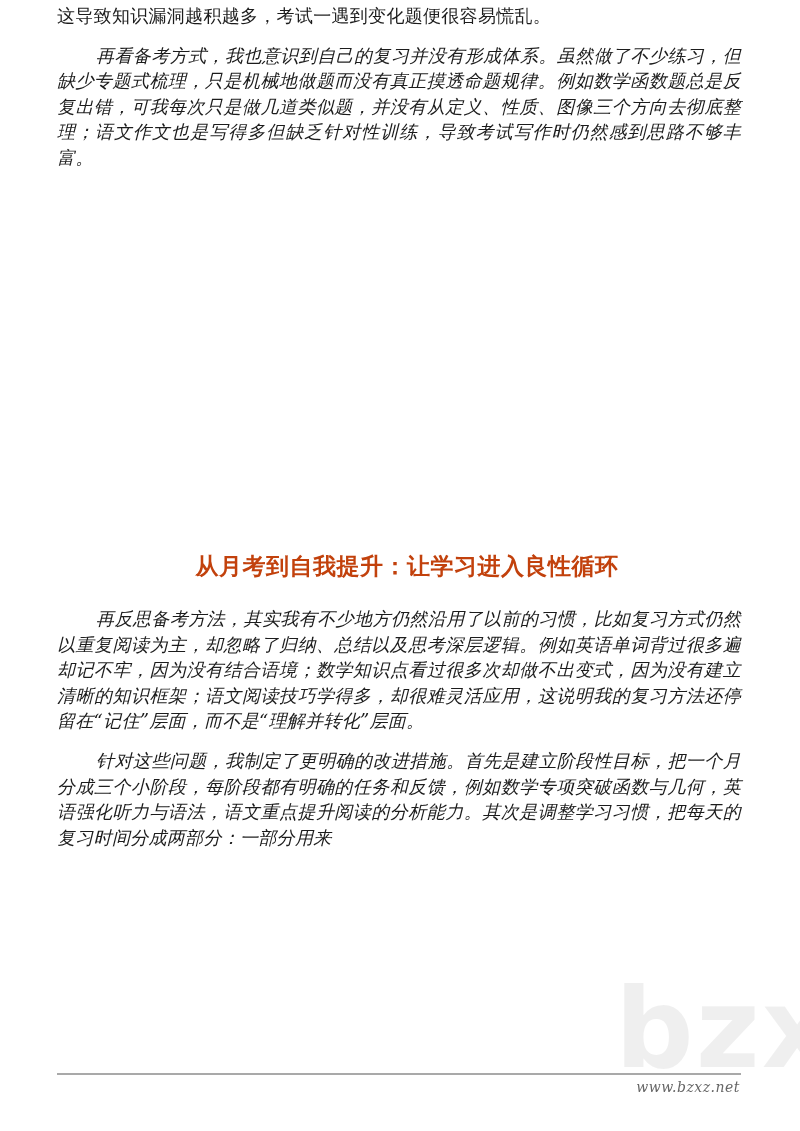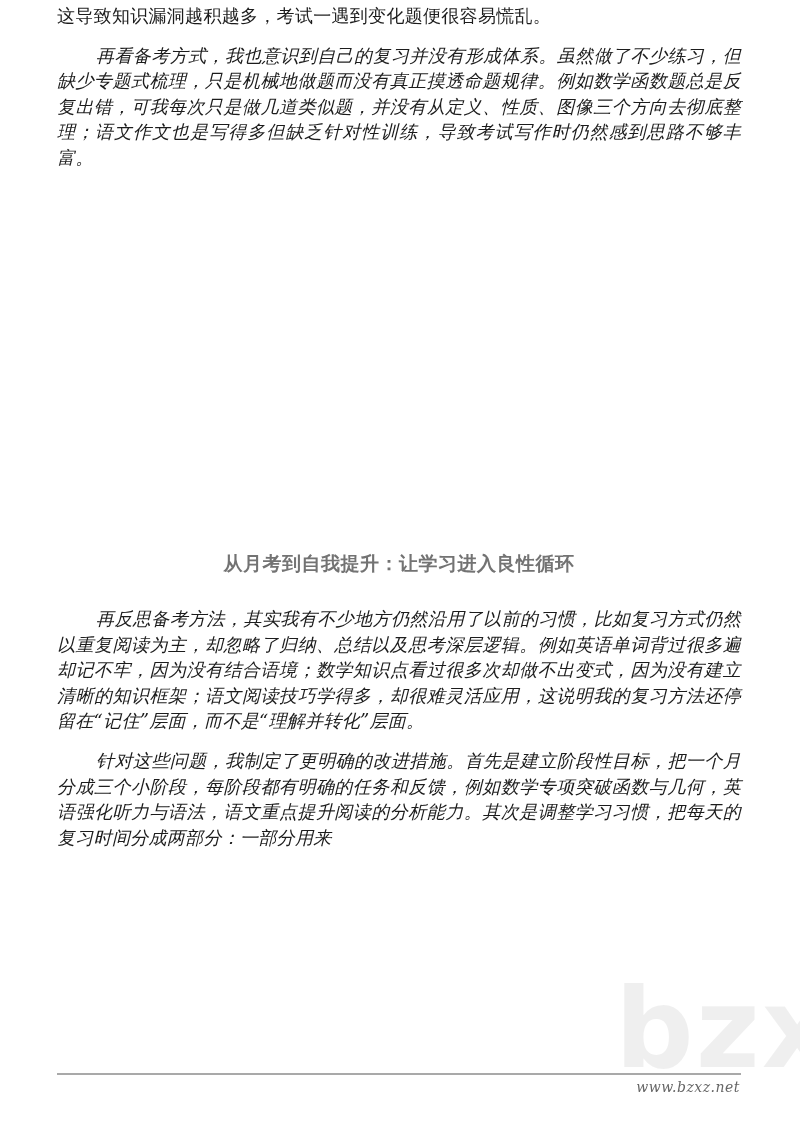--- a/index.html
+++ b/index.html
@@ -28,28 +28,28 @@
     text-align: justify;
     text-justify: inter-character;
     letter-spacing: 0.3px;
   }
   .para.indent { text-indent: 39px; font-style: italic; }
   .block1 { position: absolute; top: 3px; left: 0; width: 684px; }
   .gap { height: 14px; }
   .title {
     position: absolute;
     top: 530px;
-    left: 0;
+    left: 8px;
     width: 684px;
     text-align: center;
     font-family: "DejaVu Sans", "Liberation Sans", sans-serif;
     font-weight: bold;
-    font-size: 19px;
+    font-size: 23px;
     line-height: 34px;
-    color: #737373;
+    color: #c2410c;
     letter-spacing: 0.5px;
   }
   .block2 { position: absolute; top: 578px; left: 0; width: 684px; }
   .watermark {
     position: absolute;
     left: 615px;
     top: 965px;
     font-family: "DejaVu Sans", "Liberation Sans", sans-serif;
     font-weight: bold;
     font-size: 110px;

